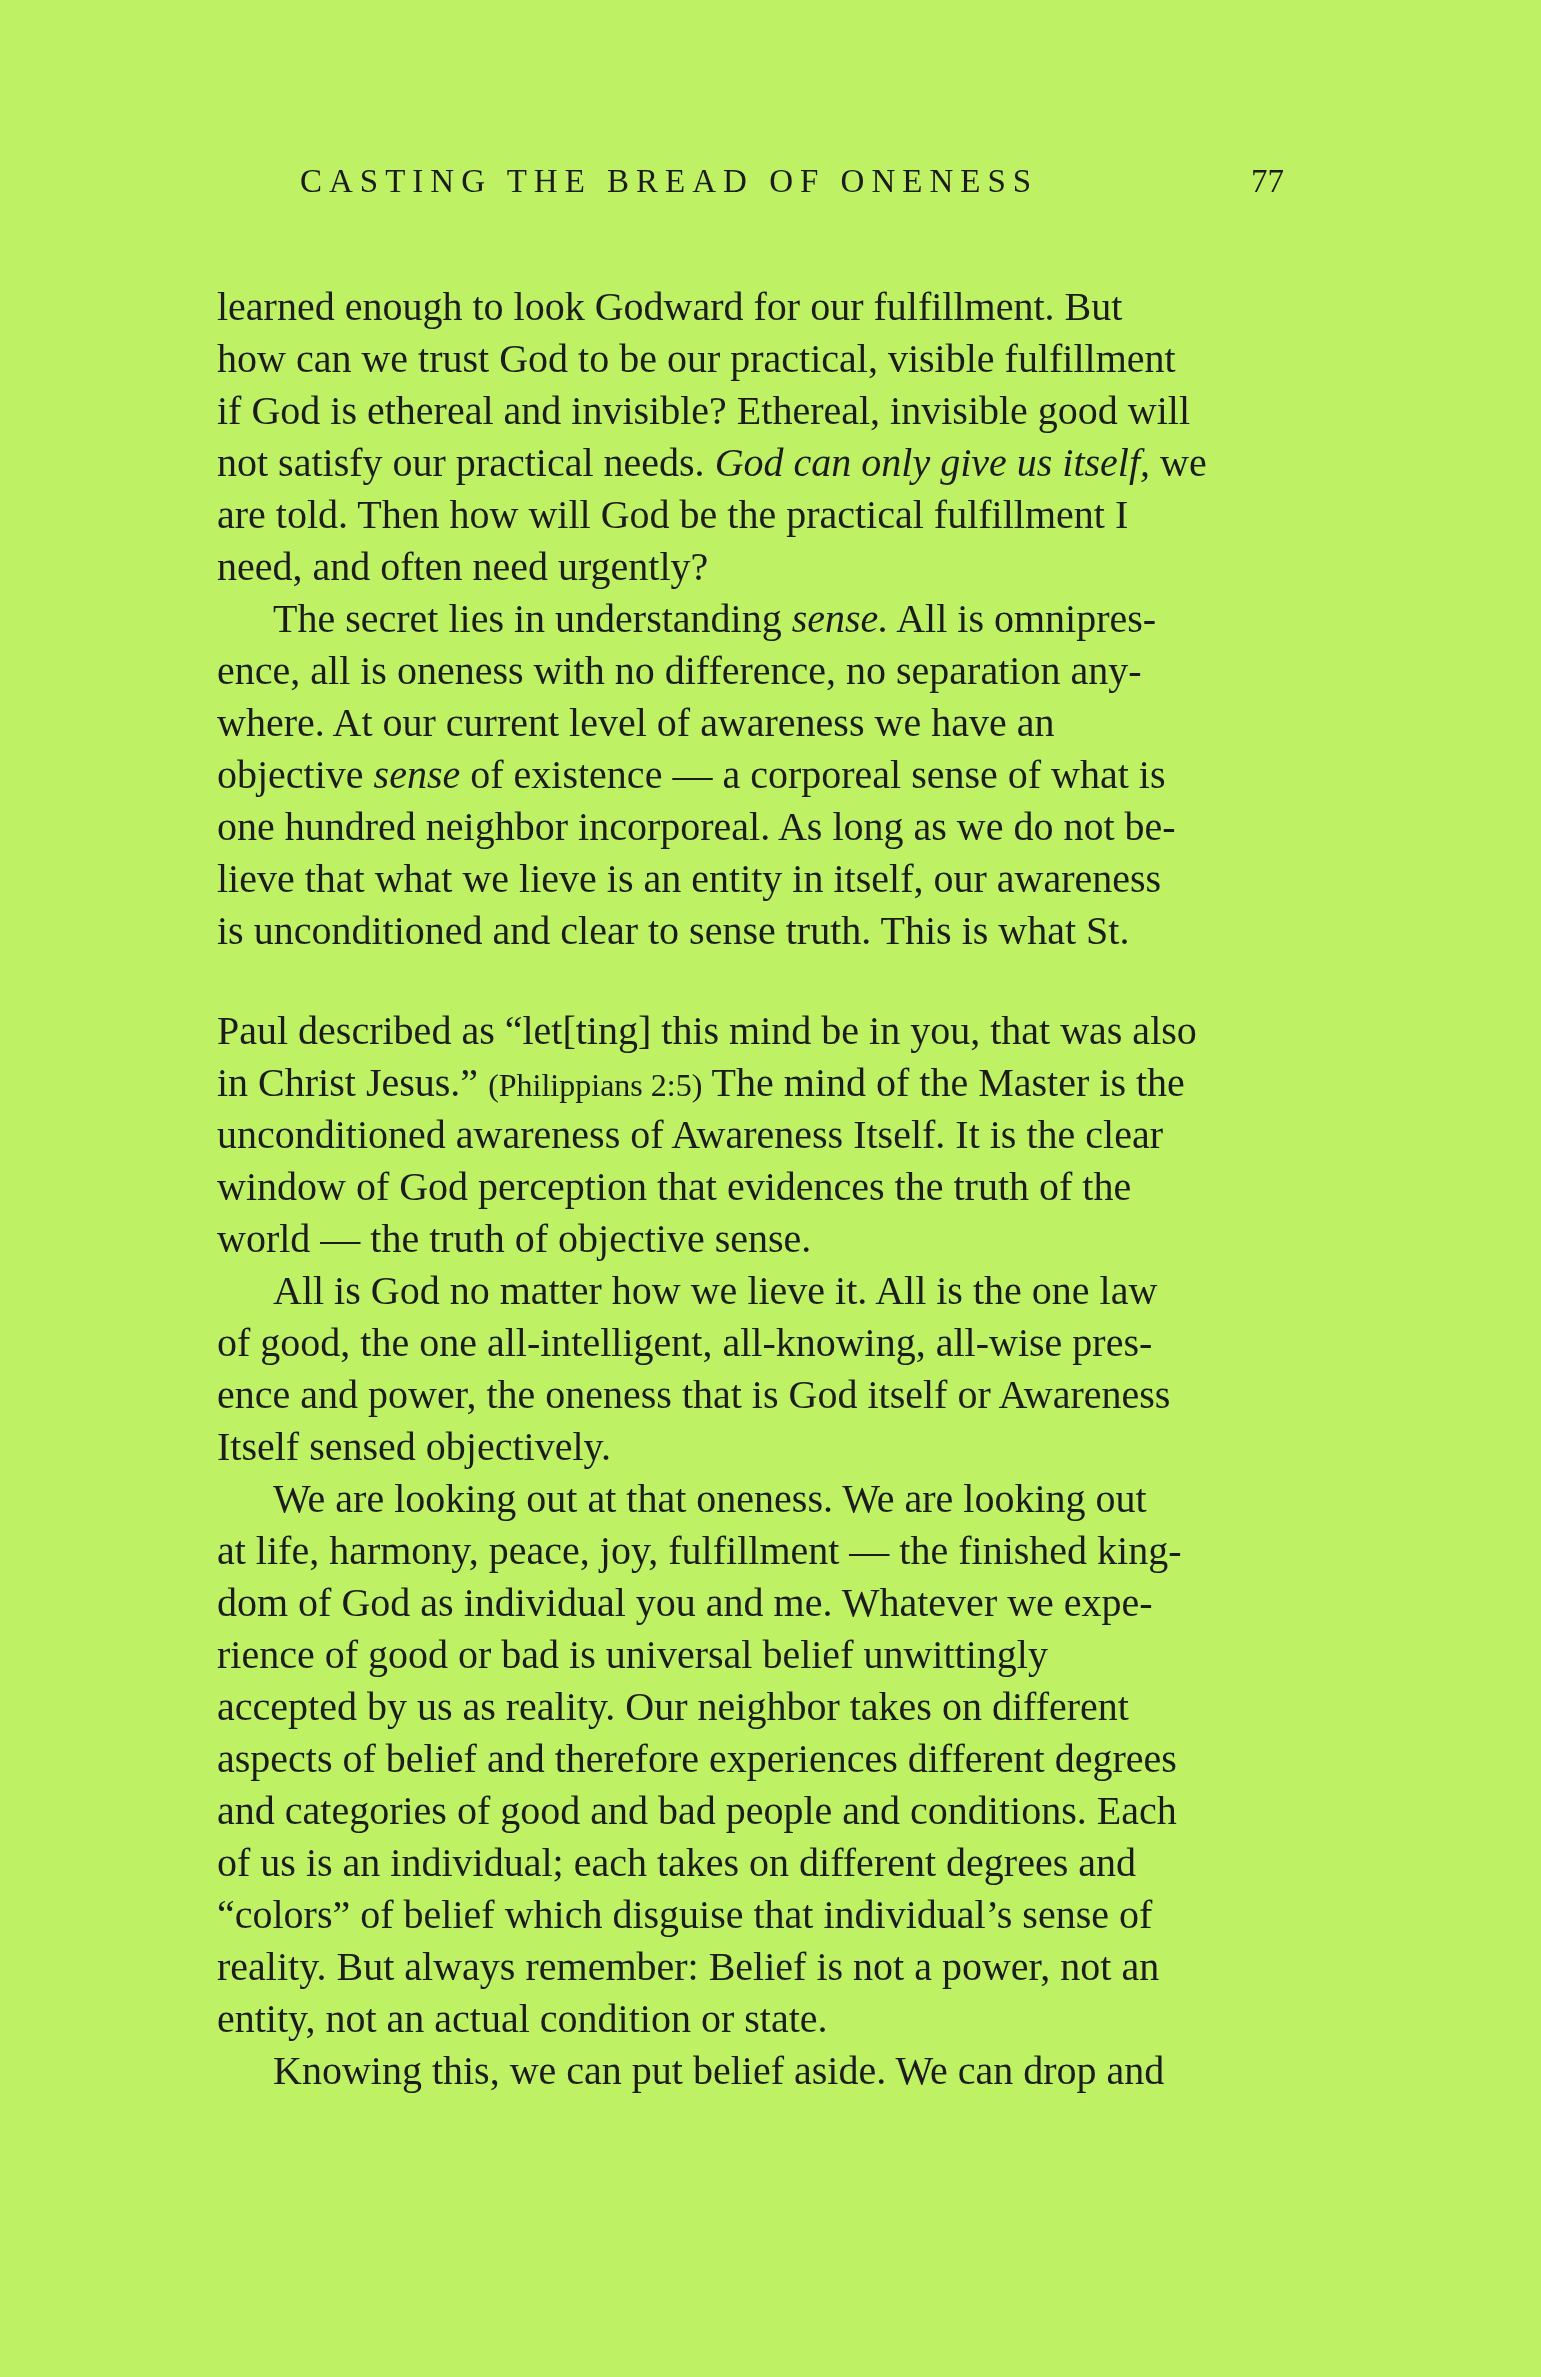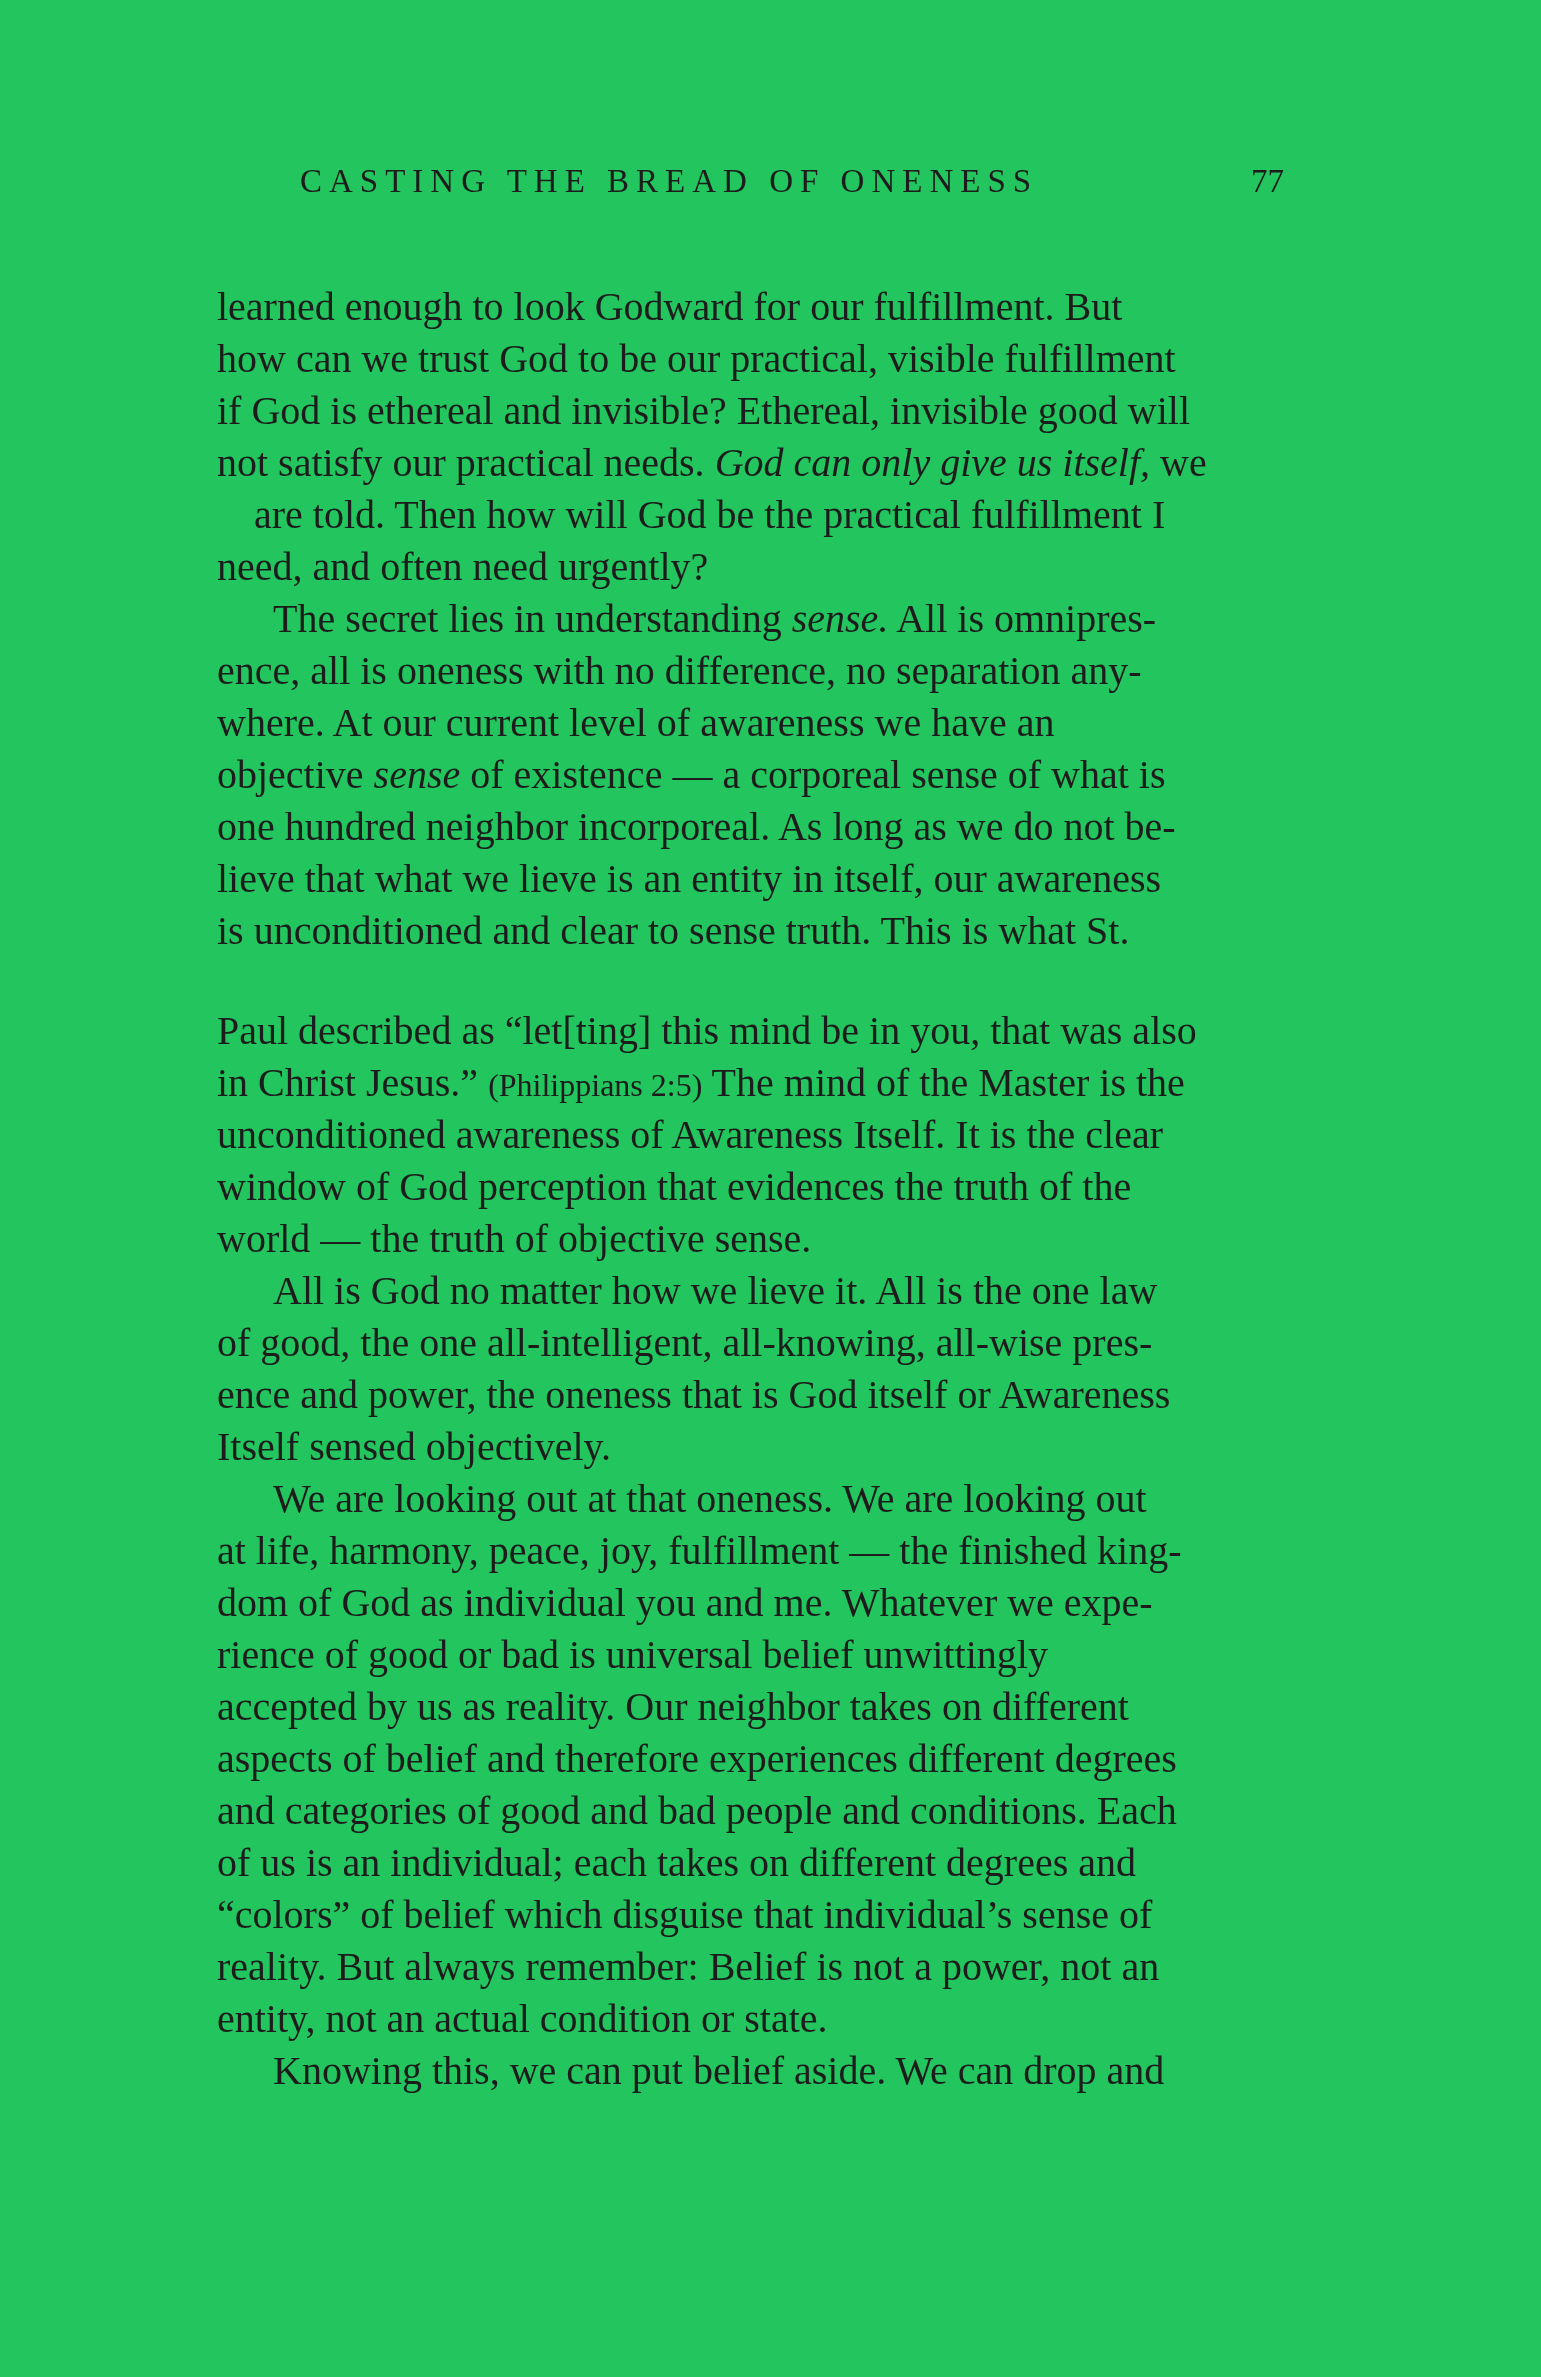--- a/index.html
+++ b/index.html
@@ -1,17 +1,17 @@
 <!DOCTYPE html>
 <html><head>
 <meta charset="utf-8">
 <style>
   html, body { margin:0; padding:0; background:#ffffff; }
   body { width:1542px; height:2378px; position:relative; overflow:hidden; color:#1c1c1c; }
-  .page { position:absolute; left:0; top:0; width:1542px; height:2378px; background:#22c55e; }
+  .page { position:absolute; left:0; top:0; width:1542px; height:2378px; background:#bef264; }
   .running-head {
     position:absolute; left:217px; width:1067px; top:161px; height:48px;
     font-family:"Liberation Serif", "DejaVu Serif", serif;
   }
   .rh-title {
     position:absolute; left:83px; top:1.9px;
     font-size:33px; letter-spacing:7px; text-transform:uppercase; white-space:nowrap;
   }
   .rh-folio {
     position:absolute; right:0; top:1.9px; font-size:33px; white-space:nowrap;
@@ -37,21 +37,21 @@
 <div class="page">
   <div class="running-head">
     <span class="rh-title">CASTING THE BREAD OF ONENESS</span>
     <span class="rh-folio">77</span>
   </div>
   <div class="body-text" id="body-text">
       <div class="line" style="word-spacing: 0px; text-align-last: left; text-align: left;"><span>learned enough to look Godward for our fulfillment. But</span></div>
       <div class="line" style="word-spacing: 0px; text-align-last: left; text-align: left;"><span>how can we trust God to be our practical, visible fulfillment</span></div>
       <div class="line" style="word-spacing: 0px; text-align-last: left; text-align: left;"><span>if God is ethereal and invisible? Ethereal, invisible good will</span></div>
       <div class="line" style="word-spacing: 0px; text-align-last: left; text-align: left;"><span>not satisfy our practical needs. </span><span class="it">God can only give us itself,</span><span> we</span></div>
-      <div class="line" style="word-spacing: 0px; text-align-last: left; text-align: left; margin-left: 37px;"><span>are told. Then how will God be the practical fulfillment I</span></div>
+      <div class="line" style="word-spacing: 0px; text-align-last: left; text-align: left;"><span>are told. Then how will God be the practical fulfillment I</span></div>
       <div class="line last"><span>need, and often need urgently?</span></div>
       <div class="line indent" style="word-spacing: 0px; text-align-last: left; text-align: left;"><span>The secret lies in understanding </span><span class="it">sense.</span><span> All is omnipres-</span></div>
       <div class="line" style="word-spacing: 0px; text-align-last: left; text-align: left;"><span>ence, all is oneness with no difference, no separation any-</span></div>
       <div class="line" style="word-spacing: 0px; text-align-last: left; text-align: left;"><span>where. At our current level of awareness we have an</span></div>
       <div class="line" style="word-spacing: 0px; text-align-last: left; text-align: left;"><span>objective </span><span class="it">sense</span><span> of existence — a corporeal sense of what is</span></div>
       <div class="line" style="word-spacing: 0px; text-align-last: left; text-align: left;"><span>one hundred neighbor incorporeal. As long as we do not be-</span></div>
       <div class="line" style="word-spacing: 0px; text-align-last: left; text-align: left;"><span>lieve that what we lieve is an entity in itself, our awareness</span></div>
       <div class="line" style="word-spacing: 0px; text-align-last: left; text-align: left;"><span>is unconditioned and clear to sense truth. This is what St.</span></div>
       <div class="line" style="word-spacing: 0px; text-align-last: left; text-align: left; margin-top: 48px;"><span>Paul described as “let[ting] this mind be in you, that was also</span></div>
       <div class="line" style="word-spacing: 0px; text-align-last: left; text-align: left;"><span>in Christ Jesus.” </span><span class="cite">(Philippians 2:5)</span><span> The mind of the Master is the</span></div>

